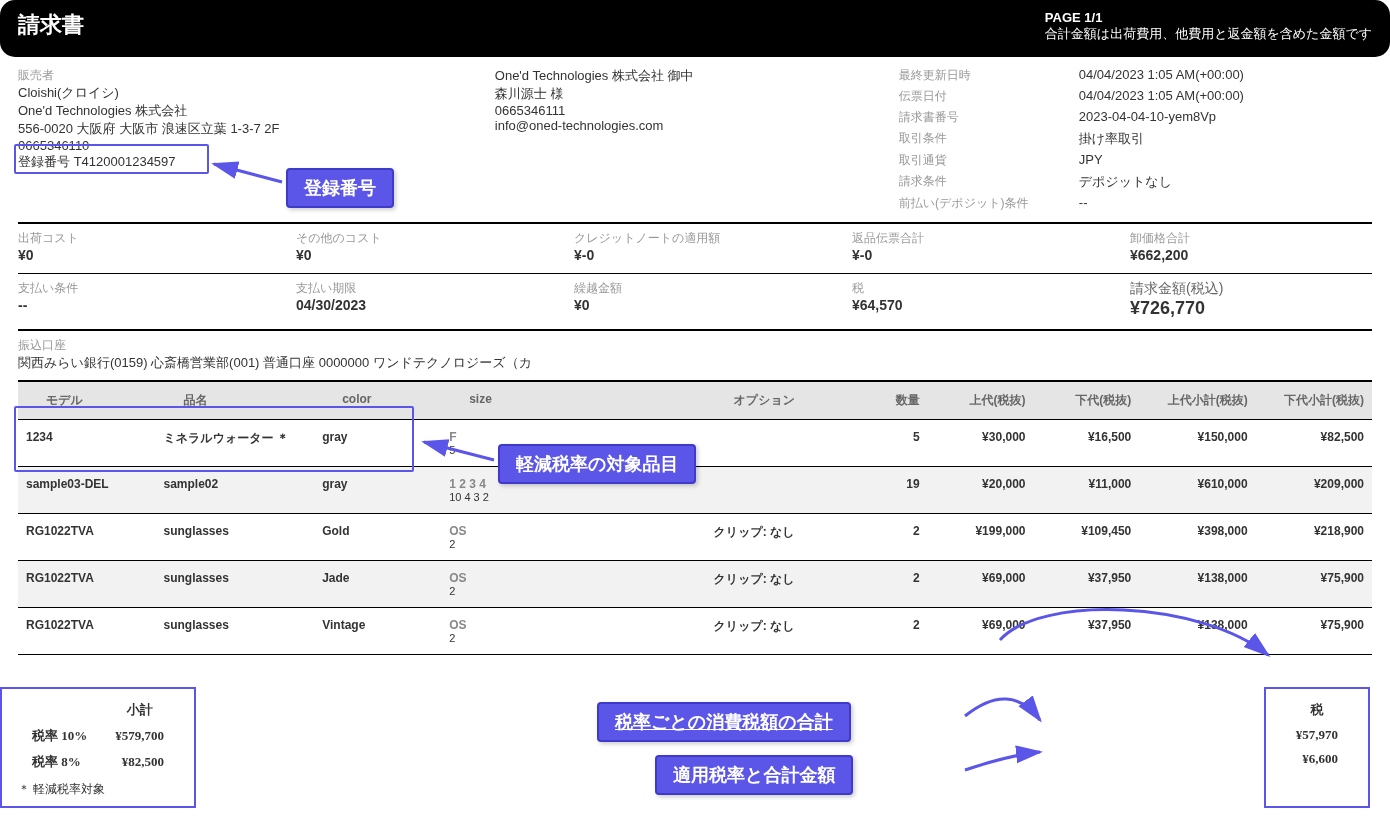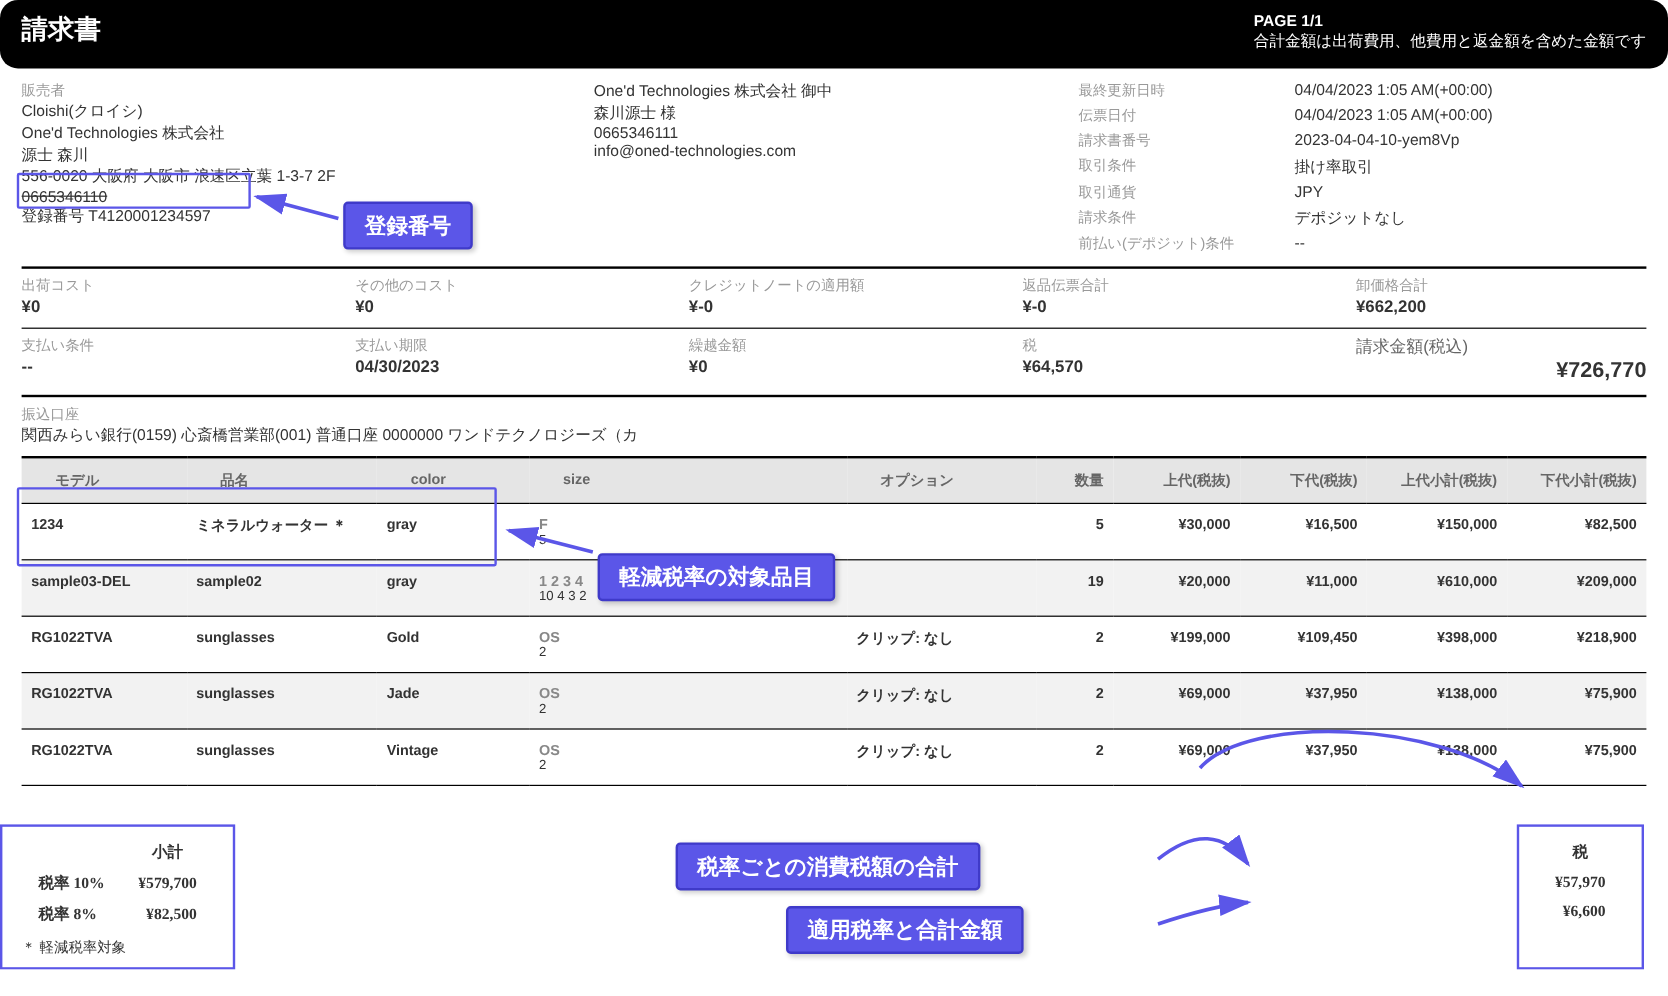--- a/index.html
+++ b/index.html
@@ -14,21 +14,21 @@
 .lbl { color: #999; font-size: 12px; }
 .val { font-size: 13px; color: #333; }
 .bold { font-weight: bold; }
 .meta-table { display: grid; grid-template-columns: 180px 1fr; row-gap: 4px; }
 .divider { height: 2px; background: #000; margin: 6px 0; }
 .thin-divider { height: 1px; background: #000; margin: 4px 0; }
 .cost-row { display: flex; gap: 36px; margin: 6px 0 10px; }
 .cost-cell { flex: 1; }
 .cost-cell .lbl { font-size: 12px; }
 .cost-cell .amt { font-size: 14px; font-weight: bold; }
-.big-amt { font-size: 18px; font-weight: bold; text-align: right; }
+.big-amt { font-size: 18px; font-weight: bold; }
 .bank-section { margin: 4px 0 8px; }
 table.items { width: 100%; border-collapse: collapse; }
 table.items thead { background: #e5e5e5; }
 table.items th, table.items td { text-align: left; padding: 10px 8px; font-size: 12px; vertical-align: top; }
 table.items th { color: #666; font-weight: bold; border-top: 2px solid #000; border-bottom: 1px solid #000; padding-left: 28px; }
 table.items tbody tr { border-bottom: 1px solid #000; }
 table.items tbody tr.alt { background: #f2f2f2; }
 table.items .num { text-align: right; }
 table.items .bwrap { font-weight: bold; }
 .size-line2 { font-weight: normal; font-size: 11px; }
@@ -55,21 +55,20 @@
   </div>
 </div>
 
 <div class="content">
 
   <div class="info-row">
     <div class="info-col" style="flex:1.2">
       <div class="lbl">販売者</div>
       <div class="val">Cloishi(クロイシ)</div>
       <div class="val">One'd Technologies 株式会社</div>
-      <div class="val">源士 森川</div>
       <div class="val">556-0020 大阪府 大阪市 浪速区立葉 1-3-7 2F</div>
       <div class="val strike">0665346110</div>
       <div class="val">
         <span>登録番号</span>
         <span>T4120001234597</span>
       </div>
     </div>
     <div class="info-col" style="flex:1">
       <div class="val">One'd Technologies 株式会社 御中</div>
       <div class="val">森川源士 様</div>
@@ -283,22 +282,22 @@
           </tr>
     </tbody>
       </table>
   </div>
 </div>
 
 <div class="box-overlay" style="left:14px; top:144px; width:195px; height:30px;"></div>
 <div class="box-overlay" style="left:14px; top:406px; width:400px; height:66px;"></div>
 
 <div class="callout" style="left:286px; top:168px;">登録番号</div>
-<div class="callout" style="left:498px; top:461px;">軽減税率の対象品目</div>
-<div class="callout" style="left:563px; top:702px;">税率ごとの消費税額の合計</div>
+<div class="callout" style="left:498px; top:444px;">軽減税率の対象品目</div>
+<div class="callout" style="left:597px; top:702px;text-decoration:underline;">税率ごとの消費税額の合計</div>
 <div class="callout" style="left:655px; top:755px;">適用税率と合計金額</div>
 
 <svg class="arrow-svg" style="left:0;top:0;width:1390px;height:830px;">
   <defs>
     <marker id="ah" markerWidth="10" markerHeight="10" refX="8" refY="3" orient="auto">
       <path d="M0,0 L9,3 L0,6 Z" fill="#5b56e8"></path>
     </marker>
   </defs>
   <line x1="282" y1="182" x2="214" y2="164" stroke="#5b56e8" stroke-width="3" marker-end="url(#ah)"></line>
   <line x1="494" y1="460" x2="424" y2="442" stroke="#5b56e8" stroke-width="3" marker-end="url(#ah)"></line>

